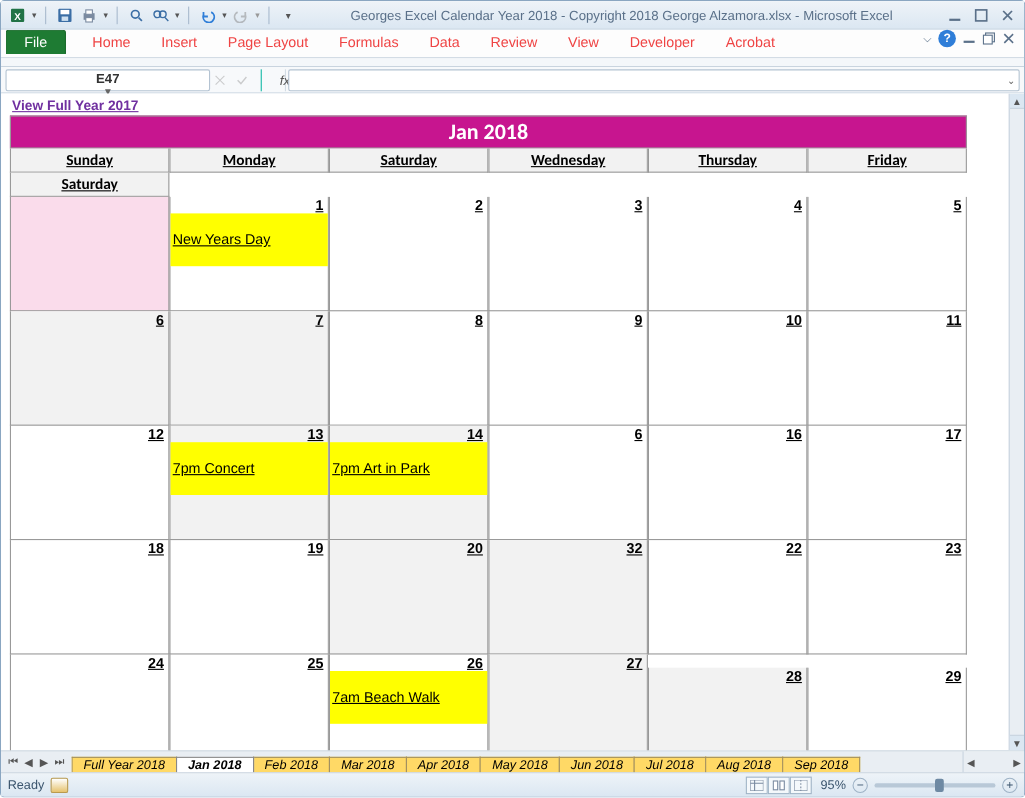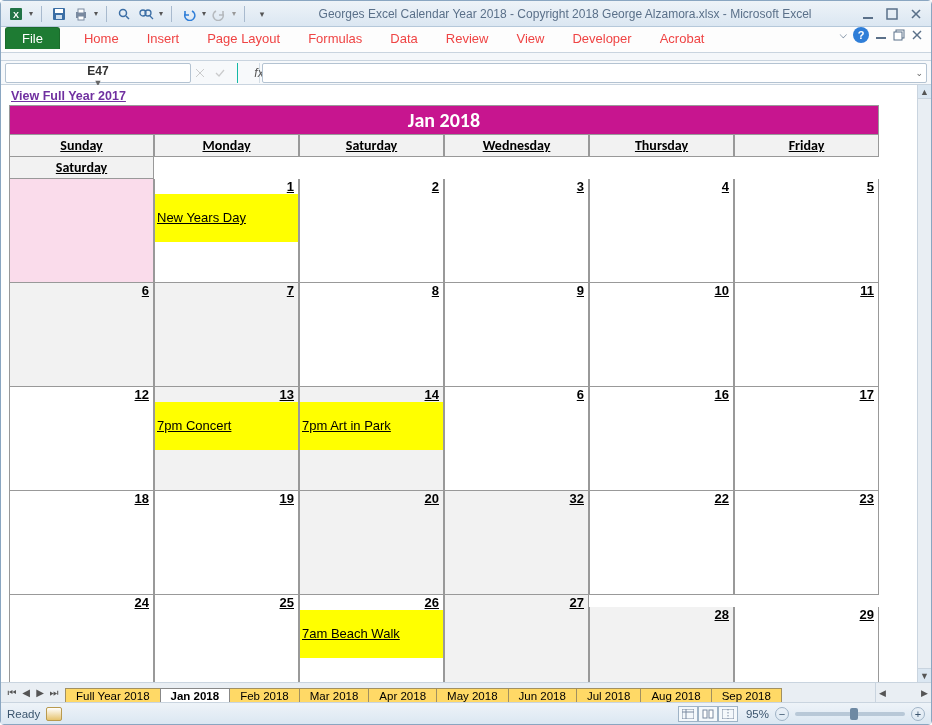--- a/index.html
+++ b/index.html
@@ -35,21 +35,21 @@
   .day-num { text-align: right; padding: 0 4px; font-size: 13px; font-weight: bold; color: #000; }
   .day-cell.pink { background: #fadceb; }
   .day-cell.gray { background: #f2f2f2; }
   .event { background: #ffff00; font-size: 13px; padding: 16px 2px; line-height: 1.2; white-space: nowrap; overflow: hidden; }
   .vscroll { position: absolute; right: 0; top: 0; bottom: 0; width: 14px; background: #e9eef3; border-left: 1px solid #c9d4df; }
   .vscroll .arrow { height: 14px; display:flex; align-items:center; justify-content:center; font-size:9px; color:#555; background:#dbe7f2; border-bottom:1px solid #c9d4df;}
   .vscroll .arrow.bot { position:absolute; bottom:0; width:100%; border-top:1px solid #c9d4df; border-bottom:none;}
   .sheet-tabs-row { height: 20px; display: flex; align-items: stretch; background: #e9eef3; border-top: 1px solid #c9d4df; font-size: 11.5px; }
   .nav-arrows { display: flex; align-items: center; padding: 0 4px; gap: 0; }
   .nav-arrows span { width: 14px; text-align:center; color:#555; cursor:default; font-size:10px; }
-  .tabs-strip { display: flex; align-items: flex-end; flex: 1; overflow: hidden; position: relative; }
+  .tabs-strip { display: flex; align-items: flex-end; flex: 1; overflow: hidden; position: relative; font-style: italic; }
   .stab { position: relative; padding: 1px 10px 0 10px; background: #ffd966; border: 1px solid #a29060; border-bottom: none; margin-right: -1px; cursor: default; white-space: nowrap; }
   .stab::before, .stab::after { content:""; position:absolute; bottom:0; width:0; height:0; }
   .stab.active { background: #fff; font-weight: bold; border-color:#888; z-index:2;}
   .hscroll { width: 56px; background:#e9eef3; display:flex; align-items:center; justify-content:space-between; border-left:1px solid #c9d4df;}
   .hscroll span { font-size:9px; color:#555; padding:0 3px;}
   .status-bar { height: 22px; display: flex; align-items: center; background: linear-gradient(#eef3f8,#dbe7f2); border-top: 1px solid #c9d4df; font-size: 11.5px; color: #3b556e; padding: 0 6px; }
   .status-bar .spacer { flex: 1; }
   .view-btns { display:flex; gap:0; margin-right:8px;}
   .view-btns span { width:20px; height:16px; border:1px solid #9fb3c6; display:flex; align-items:center; justify-content:center; background:#f4f8fb; font-size:9px;}
   .zoom-slider { width: 110px; height: 4px; background: #b8c8d7; position: relative; margin: 0 6px; border-radius:2px;}

